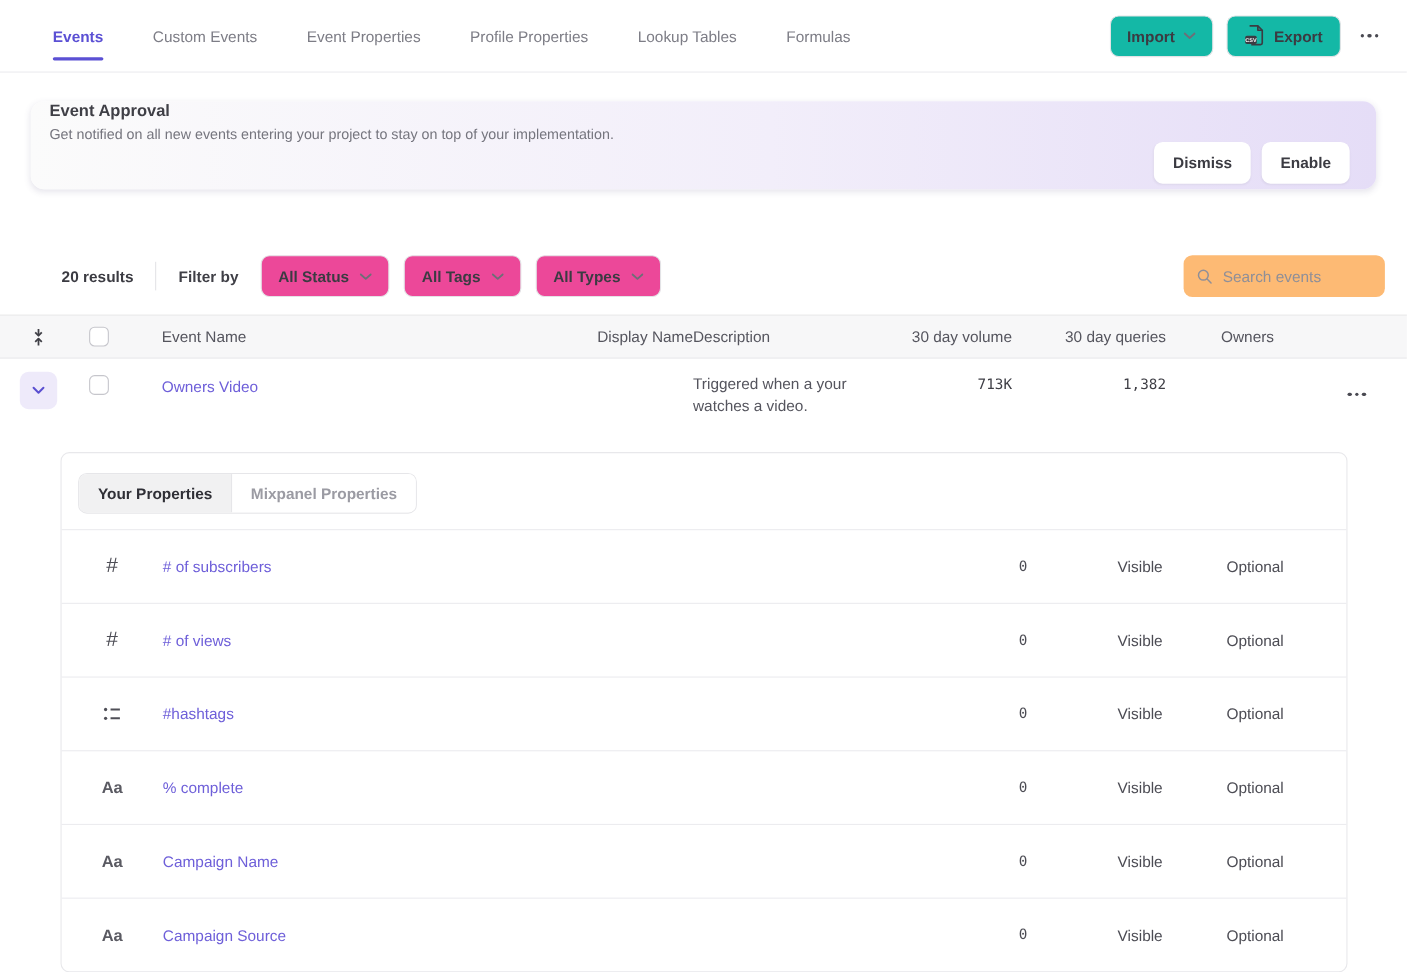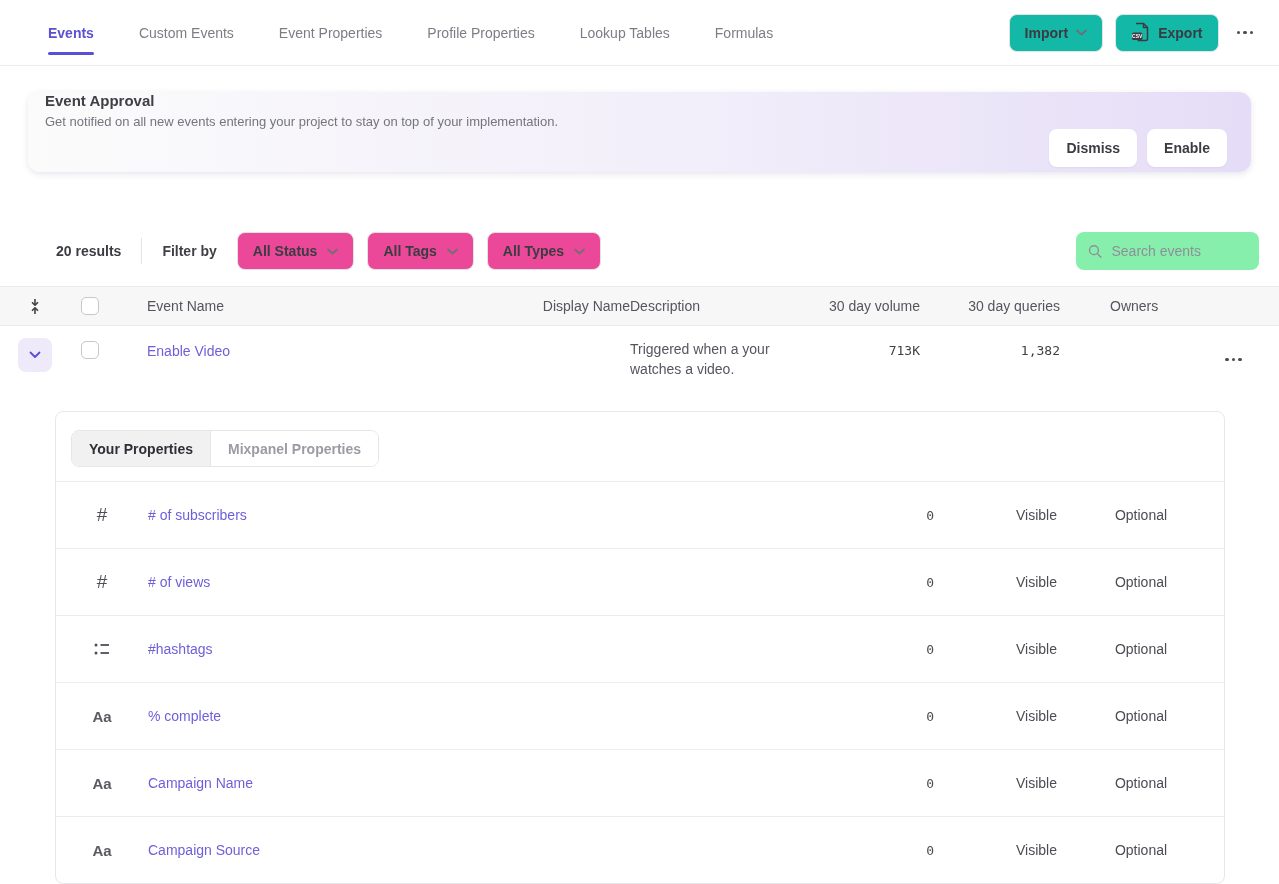--- a/index.html
+++ b/index.html
@@ -34,21 +34,21 @@
   .banner-actions { margin-left:auto; display:flex; gap:10px; }
   .banner-btn { height:38px; padding:0 17px; background:#fff; border:none; border-radius:8px; font-size:14px; font-weight:600; color:#3b3b42; box-shadow:0 1px 2px rgba(0,0,0,0.05); cursor:pointer; font-family:inherit; }
 
   
   .filter-row { display:flex; align-items:center; margin:60px 20px 0 56px; }
   .results-count { font-size:14px; font-weight:700; color:#3b3b42; }
   .v-divider { width:1px; height:26px; background:#e4e4e7; margin:0 20px; }
   .filter-by { font-size:14px; font-weight:600; color:#3f3f46; margin-right:20px; }
   .dropdowns { display:flex; gap:13px; }
   .dropdown { display:flex; align-items:center; gap:10px; height:38px; padding:0 15px; border:1px solid #e3e3e6; border-radius:8px; font-size:14px; font-weight:600; background:#ec4899; cursor:pointer; }
-  .search-box { margin-left:auto; width:183px; height:38px; background:#86efac; border-radius:8px; display:flex; align-items:center; padding:0 12px; gap:9px; }
+  .search-box { margin-left:auto; width:183px; height:38px; background:#fdba74; border-radius:8px; display:flex; align-items:center; padding:0 12px; gap:9px; }
   .search-box input { border:none; background:transparent; outline:none; font-size:14px; color:#55555e; width:100%; font-family:inherit; }
   .search-box input::placeholder { color:#8f8f98; }
 
   
   .thead { margin-top:16px; height:40px; background:#f7f7f8; border-top:1px solid #eaeaec; border-bottom:1px solid #eaeaec; display:flex; align-items:center; font-size:14px; color:#55555e; }
   .c-expand { width:70px; display:flex; justify-content:center; }
   .c-check  { width:77px; }
   .c-name   { width:258px; }
   .c-display{ width:225px;text-align:right; }
   .c-desc   { width:190px; }
@@ -205,21 +205,21 @@
   <div class="c-expand">
     <button class="expand-btn">
       <svg width="12" height="8" viewBox="0 0 12 8">
           <polyline points="1.5,1.5 6,6 10.5,1.5" fill="none" stroke="#5a4fd0" stroke-width="1.8" stroke-linecap="round" stroke-linejoin="round"></polyline>
         </svg>
     </button>
   </div>
   <div class="c-check">
       <div class="checkbox"></div>
     </div>
-  <div class="c-name row-name">Enable Video</div>
+  <div class="c-name row-name">Owners Video</div>
   <div class="c-display"></div>
   <div class="c-desc row-desc">Triggered when a your watches a video.</div>
   <div class="c-volume row-volume num">713K</div>
   <div class="c-queries row-queries num">1,382</div>
   <div class="c-owners"></div>
   <div class="c-actions row-actions">
     <button class="icon-btn">
       <span class="dots">
           <span class="dot"></span>
           <span class="dot"></span>

